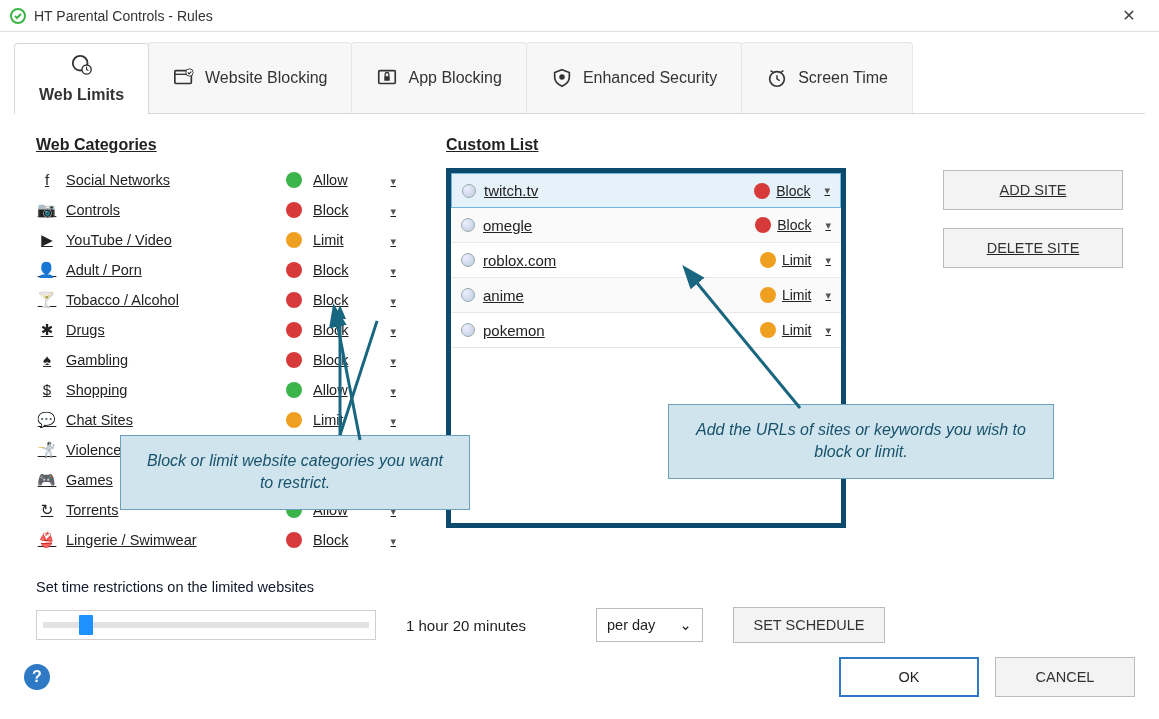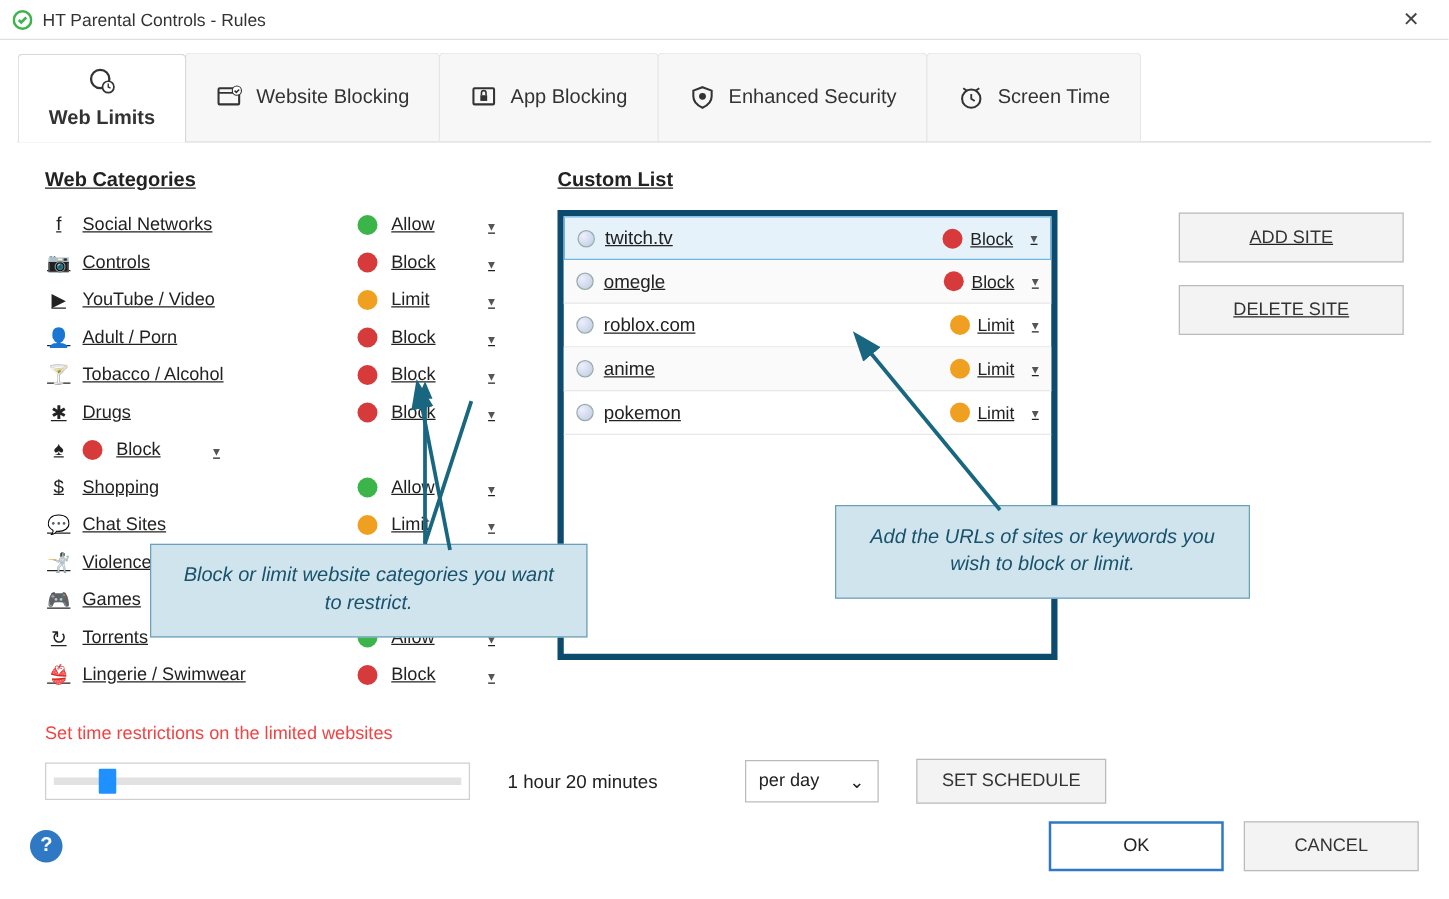--- a/index.html
+++ b/index.html
@@ -43,37 +43,37 @@
 .cl-row.selected { background: #e6f2fa; border: 1px solid #6fb7e0; }
 .globe { width: 14px; height: 14px; border-radius: 50%; border: 1px solid #9aa; background: radial-gradient(circle at 30% 30%, #eef, #bcd); margin-right: 8px; flex-shrink: 0; }
 .cl-label { flex: 1; font-size: 15px; }
 .cl-perm { display: flex; align-items: center; gap: 6px; }
 .cl-chev { font-size: 11px; color: #555; margin-left: 8px; cursor: pointer; }
 
 .btn { height: 40px; border: 1px solid #bbb; background: #f3f3f3; font-size: 14.5px; color: #333; cursor: pointer; display: flex; align-items: center; justify-content: center; font-family: inherit; }
 .btn.primary { border: 2px solid #2e78c4; background: #fff; color: #222; }
 
 .time-section { margin-top: 28px; }
-.time-label { font-size: 14.5px; margin-bottom: 12px; color: #ef4444; }
+.time-label { font-size: 14.5px; margin-bottom: 12px; color: #0f172a; }
 .time-row { display: flex; align-items: center; gap: 30px; }
 .slider-wrap { width: 340px; height: 30px; border: 1px solid #d0d0d0; position: relative; display: flex; align-items: center; padding: 0 6px; }
 .slider-track { height: 6px; background: #e2e2e2; width: 100%; position: relative; }
 .slider-thumb { position: absolute; top: -7px; width: 14px; height: 20px; background: #1e90ff; border-radius: 1px; }
 .time-text { font-size: 15px; color: #222; min-width: 160px; }
 .perunit { height: 34px; border: 1px solid #bbb; padding: 0 10px; display: flex; align-items: center; gap: 24px; font-size: 14.5px; background: #fff; cursor: pointer; text-align: right; }
 .set-sched { height: 36px; padding: 0 20px; }
 
 .footer { position: absolute; bottom: 10px; left: 0; right: 0; padding: 12px 24px; display: flex; align-items: center; gap: 16px; }
 .help-icon { width: 26px; height: 26px; border-radius: 50%; background: #2e78c4; color: #fff; display: flex; align-items: center; justify-content: center; font-weight: 700; font-size: 16px; cursor: pointer; }
 .footer .spacer { flex: 1; }
 .footer .btn { width: 140px; }
 
 .callout { position: absolute; background: #d0e4ee; border: 1px solid #6aa0b8; padding: 14px 20px; font-style: italic; font-size: 16px; color: #18526b; text-align: center; line-height: 1.4; }
 .callout-left { left: 120px; top: 435px; width: 350px; }
-.callout-right { left: 668px; top: 404px; width: 332px; }
+.callout-right { left: 668px; top: 404px; width: 386px; }
 .arrow-svg { position: absolute; pointer-events: none; }
 </style>
 </head>
 <body>
 
 <div class="titlebar">
   <svg class="app-icon" viewBox="0 0 16 16">
       <circle cx="8" cy="8" r="7" fill="none" stroke="#3bb54a" stroke-width="2"></circle>
       <path d="M5 8l2 2 4-4" stroke="#3bb54a" stroke-width="2" fill="none"></path>
     </svg>
@@ -178,20 +178,21 @@
               <span class="cat-icon">✱</span>
               <span class="cat-label">Drugs</span>
               <span class="perm-cell">
                 <span class="perm-badge block"></span>
                 <span class="perm-label">Block</span>
                 <span class="chev">▾</span>
               </span>
             </div>
             <div class="cat-row">
               <span class="cat-icon">♠</span>
+              <span class="cat-label">Gambling</span>
               <span class="perm-cell">
                 <span class="perm-badge block"></span>
                 <span class="perm-label">Block</span>
                 <span class="chev">▾</span>
               </span>
             </div>
             <div class="cat-row">
               <span class="cat-icon">$</span>
               <span class="cat-label">Shopping</span>
               <span class="perm-cell">

